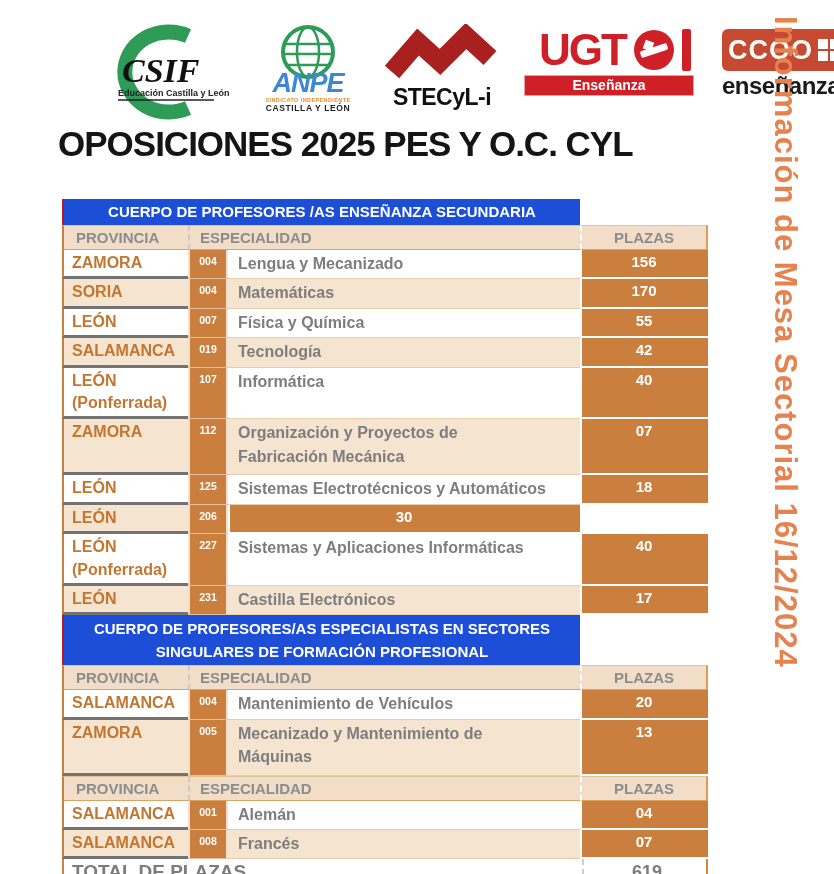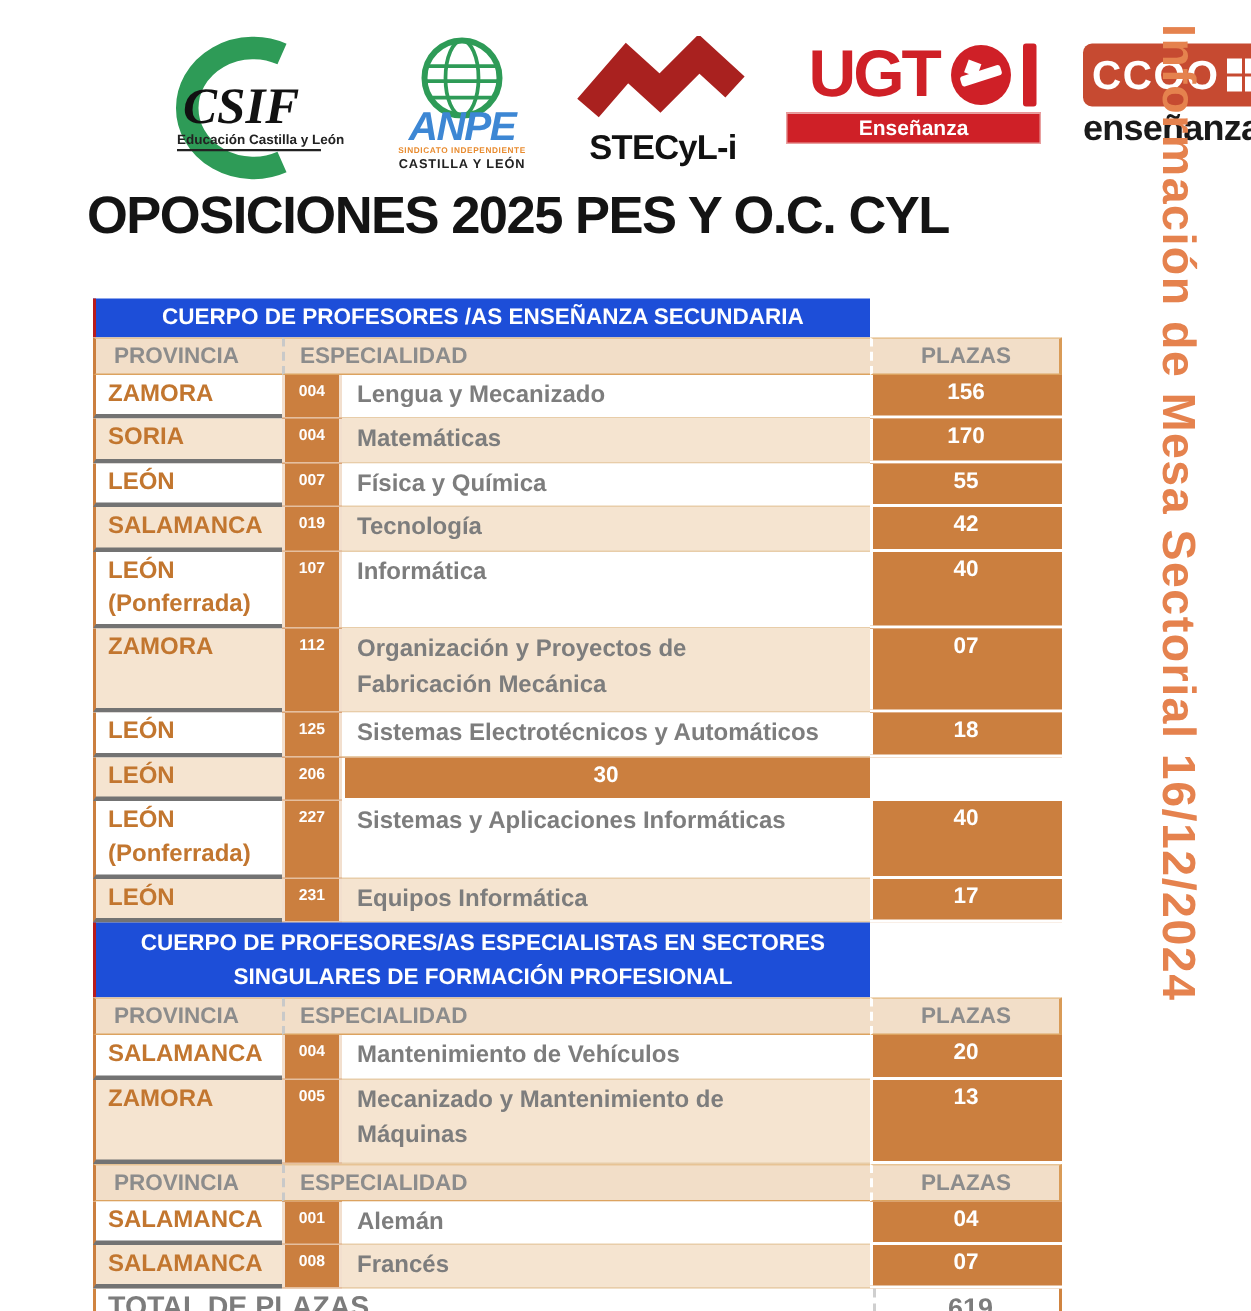--- a/index.html
+++ b/index.html
@@ -222,21 +222,21 @@
     </div>
     <div class="grid-row row h2">
       <div class="c prov">LEÓN (Ponferrada)</div>
       <div class="c code">227</div>
       <div class="c spec">Sistemas y Aplicaciones Informáticas</div>
       <div class="c plz">40</div>
     </div>
     <div class="grid-row row alt">
       <div class="c prov">LEÓN</div>
       <div class="c code">231</div>
-      <div class="c spec">Equipos Informática</div>
+      <div class="c spec">Castilla Electrónicos</div>
       <div class="c plz">17</div>
     </div>
 
     <div class="band-row">
       <div class="band-cell two">CUERPO  DE PROFESORES/AS ESPECIALISTAS EN SECTORES SINGULARES DE FORMACIÓN PROFESIONAL</div>
       <div class="band-gap"></div>
     </div>
     <div class="grid-row hdr">
       <div class="hcell h-prov">PROVINCIA</div>
       <div class="hcell h-spec">ESPECIALIDAD</div>

